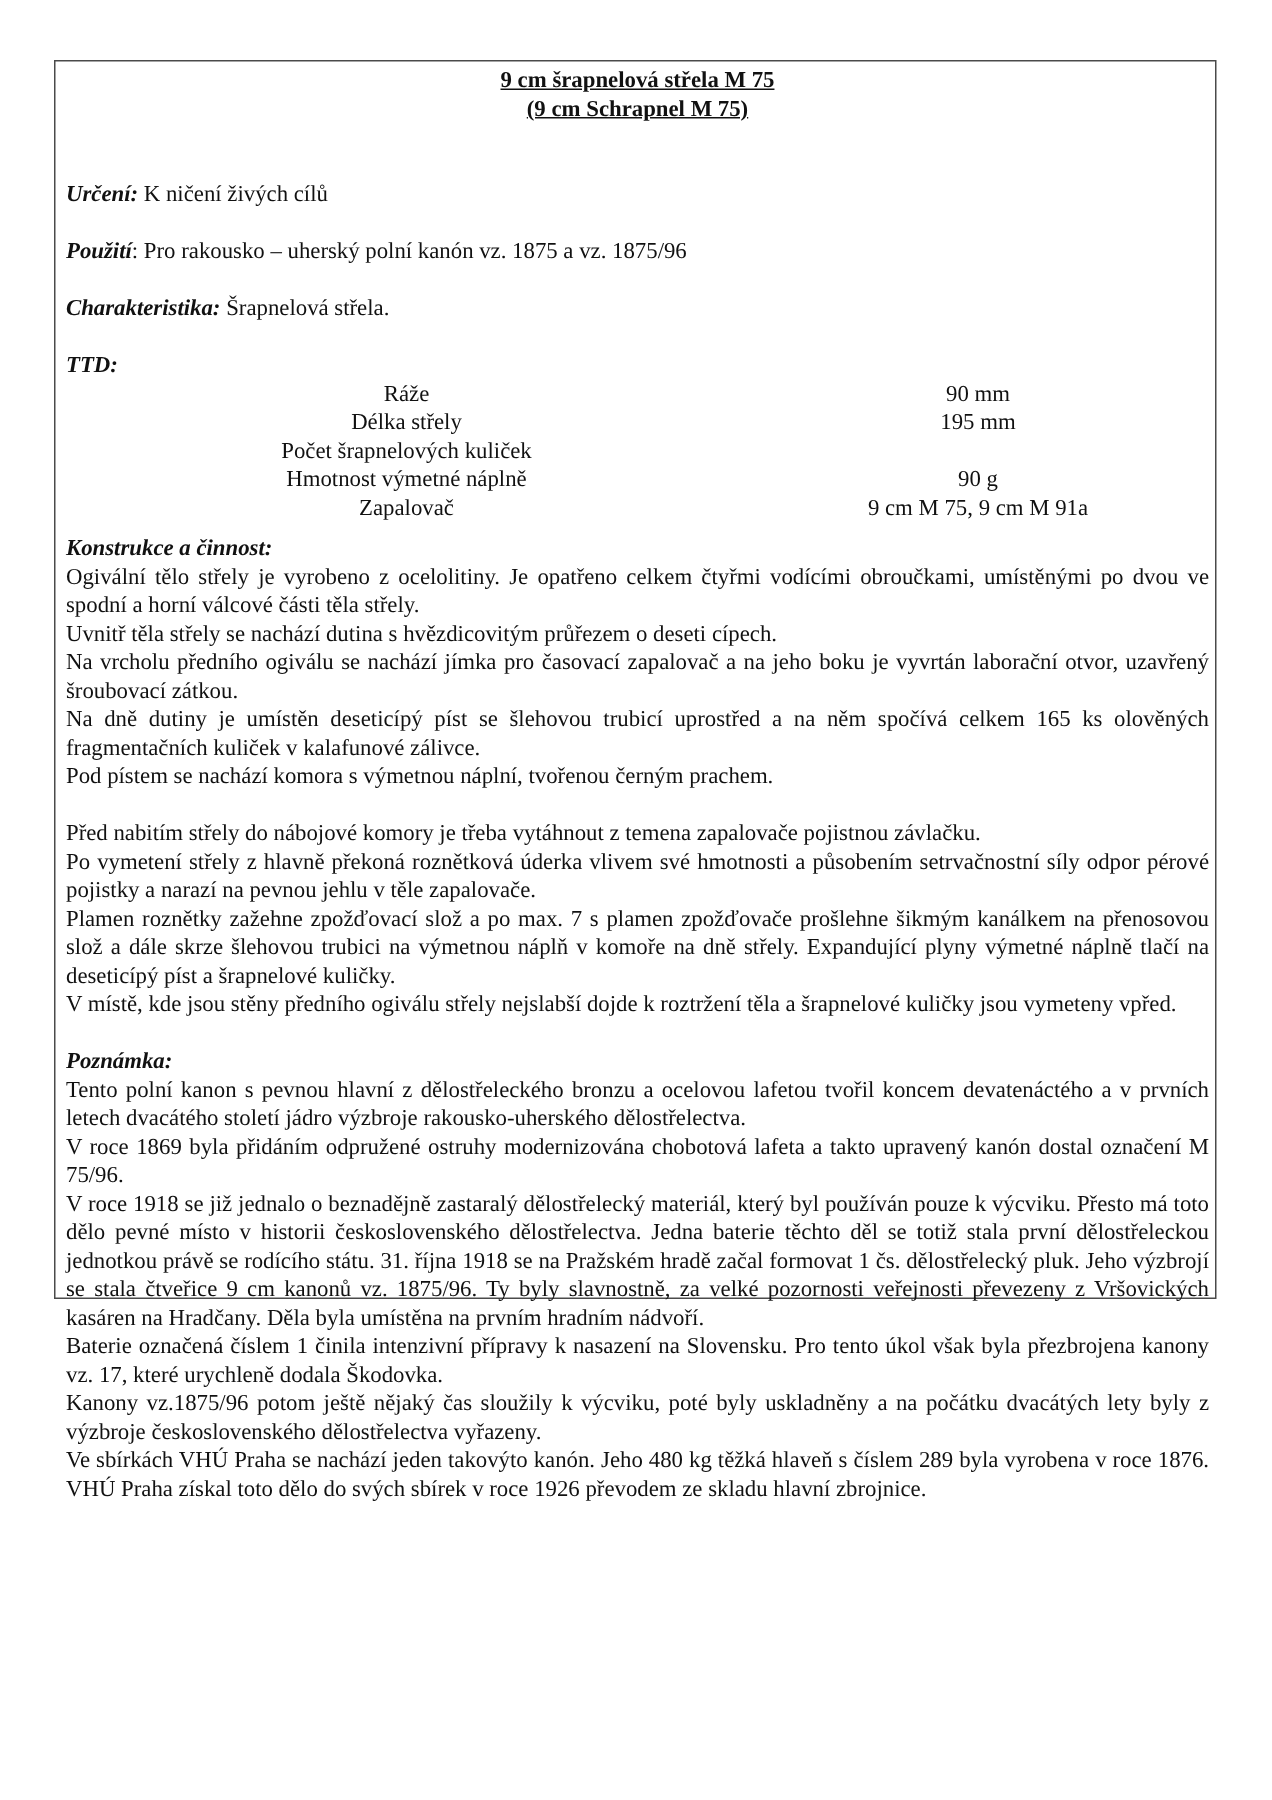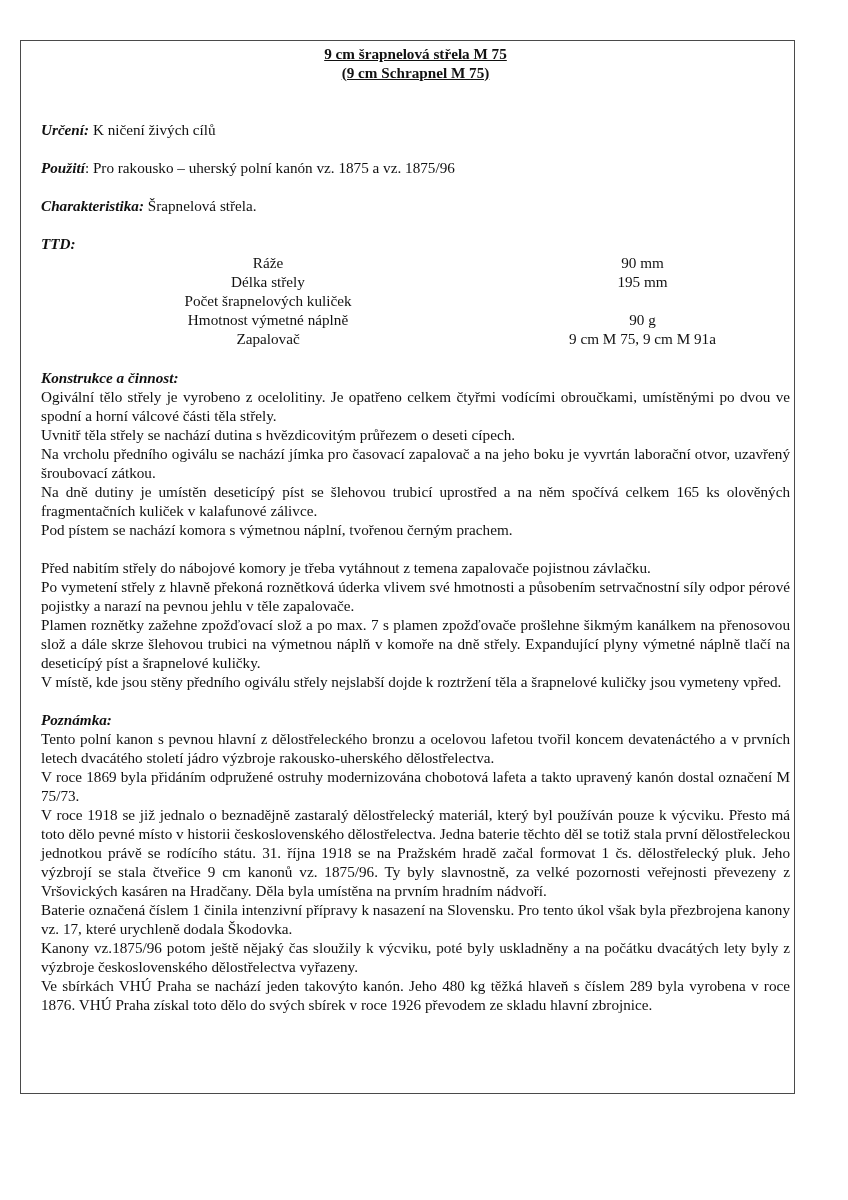--- a/index.html
+++ b/index.html
@@ -1,39 +1,39 @@
 <!DOCTYPE html>
 <html><head>
 <meta charset="utf-8">
 <style>
   html, body { margin: 0; padding: 0; background: #ffffff; }
   body { width: 848px; height: 1200px; position: relative; overflow: hidden; }
   .page {
     position: absolute;
-    left: 20px; top: 40px;
-    width: 775px; height: 1054px;
+    left: 36px; top: 40px;
+    width: 775px; height: 826px;
     border: 1px solid #4a4a4a;
     box-sizing: border-box;
-    padding: 3px 4px 0 20px;
+    padding: 3px 4px 0 7px;
     font-family: "Liberation Serif", "DejaVu Serif", serif;
     font-size: 15.2px;
     line-height: 19px;
     color: #111;
   }
   .title { text-align: center; font-weight: bold; text-decoration: underline; margin: 0; }
   .title-block { margin-bottom: 38px; }
   .field { margin: 0 0 19px 0; }
   .field-label { font-weight: bold; font-style: italic; margin-top: 28px; }
   .section-head { font-weight: bold; font-style: italic; }
   .ttd-row { display: flex; text-align: center; }
   .ttd-key { width: 454px; }
   .ttd-val { flex: 1; }
   .para { text-align: justify; margin: 0; }
   .gap { height: 19px; }
-  .ttd { margin-bottom: 20px; }
+  .ttd { margin-bottom: 8px; }
 </style>
 </head>
 <body>
 
 <div class="page">
   <div class="title-block">
     <p class="title">9 cm šrapnelová střela M 75</p>
     <p class="title">(9 cm Schrapnel M 75)</p>
   </div>
 
@@ -78,19 +78,19 @@
     <p class="para">Po vymetení střely z hlavně překoná roznětková úderka vlivem své hmotnosti a působením setrvačnostní síly odpor pérové pojistky a narazí na pevnou jehlu v těle zapalovače.</p>
     <p class="para">Plamen roznětky zažehne zpožďovací slož a po max. 7 s plamen zpožďovače prošlehne šikmým kanálkem na přenosovou slož a dále skrze šlehovou trubici na výmetnou náplň v komoře na dně střely. Expandující plyny výmetné náplně tlačí na deseticípý píst a šrapnelové kuličky.</p>
     <p class="para">V místě, kde jsou stěny předního ogiválu střely nejslabší dojde k roztržení těla a šrapnelové kuličky jsou vymeteny vpřed.</p>
   </div>
 
   <div class="gap"></div>
 
   <div>
     <div class="section-head">Poznámka:</div>
     <p class="para">Tento polní kanon s pevnou hlavní z dělostřeleckého bronzu a ocelovou lafetou tvořil koncem devatenáctého a v prvních letech dvacátého století jádro výzbroje rakousko-uherského dělostřelectva.</p>
-    <p class="para">V roce 1869 byla přidáním odpružené ostruhy modernizována chobotová lafeta a takto upravený kanón dostal označení M 75/73.</p>
+    <p class="para">V roce 1869 byla přidáním odpružené ostruhy modernizována chobotová lafeta a takto upravený kanón dostal označení M 75/96.</p>
     <p class="para">V roce 1918 se již jednalo o beznadějně zastaralý dělostřelecký materiál, který byl používán pouze k výcviku. Přesto má toto dělo pevné místo v historii československého dělostřelectva. Jedna baterie těchto děl se totiž stala první dělostřeleckou jednotkou právě se rodícího státu. 31. října 1918 se na Pražském hradě začal formovat 1 čs. dělostřelecký pluk. Jeho výzbrojí se stala čtveřice 9 cm kanonů vz. 1875/96. Ty byly slavnostně, za velké pozornosti veřejnosti převezeny z Vršovických kasáren na Hradčany. Děla byla umístěna na prvním hradním nádvoří.</p>
     <p class="para">Baterie označená číslem 1 činila intenzivní přípravy k nasazení na Slovensku. Pro tento úkol však byla přezbrojena kanony vz. 17, které urychleně dodala Škodovka.</p>
     <p class="para">Kanony vz.1875/96 potom ještě nějaký čas sloužily k výcviku, poté byly uskladněny a na počátku dvacátých lety byly z výzbroje československého dělostřelectva vyřazeny.</p>
     <p class="para">Ve sbírkách VHÚ Praha se nachází jeden takovýto kanón. Jeho 480 kg těžká hlaveň s číslem 289 byla vyrobena v roce 1876. VHÚ Praha získal toto dělo do svých sbírek v roce 1926 převodem ze skladu hlavní zbrojnice.</p>
   </div>
 </div>
 
 </body></html>

